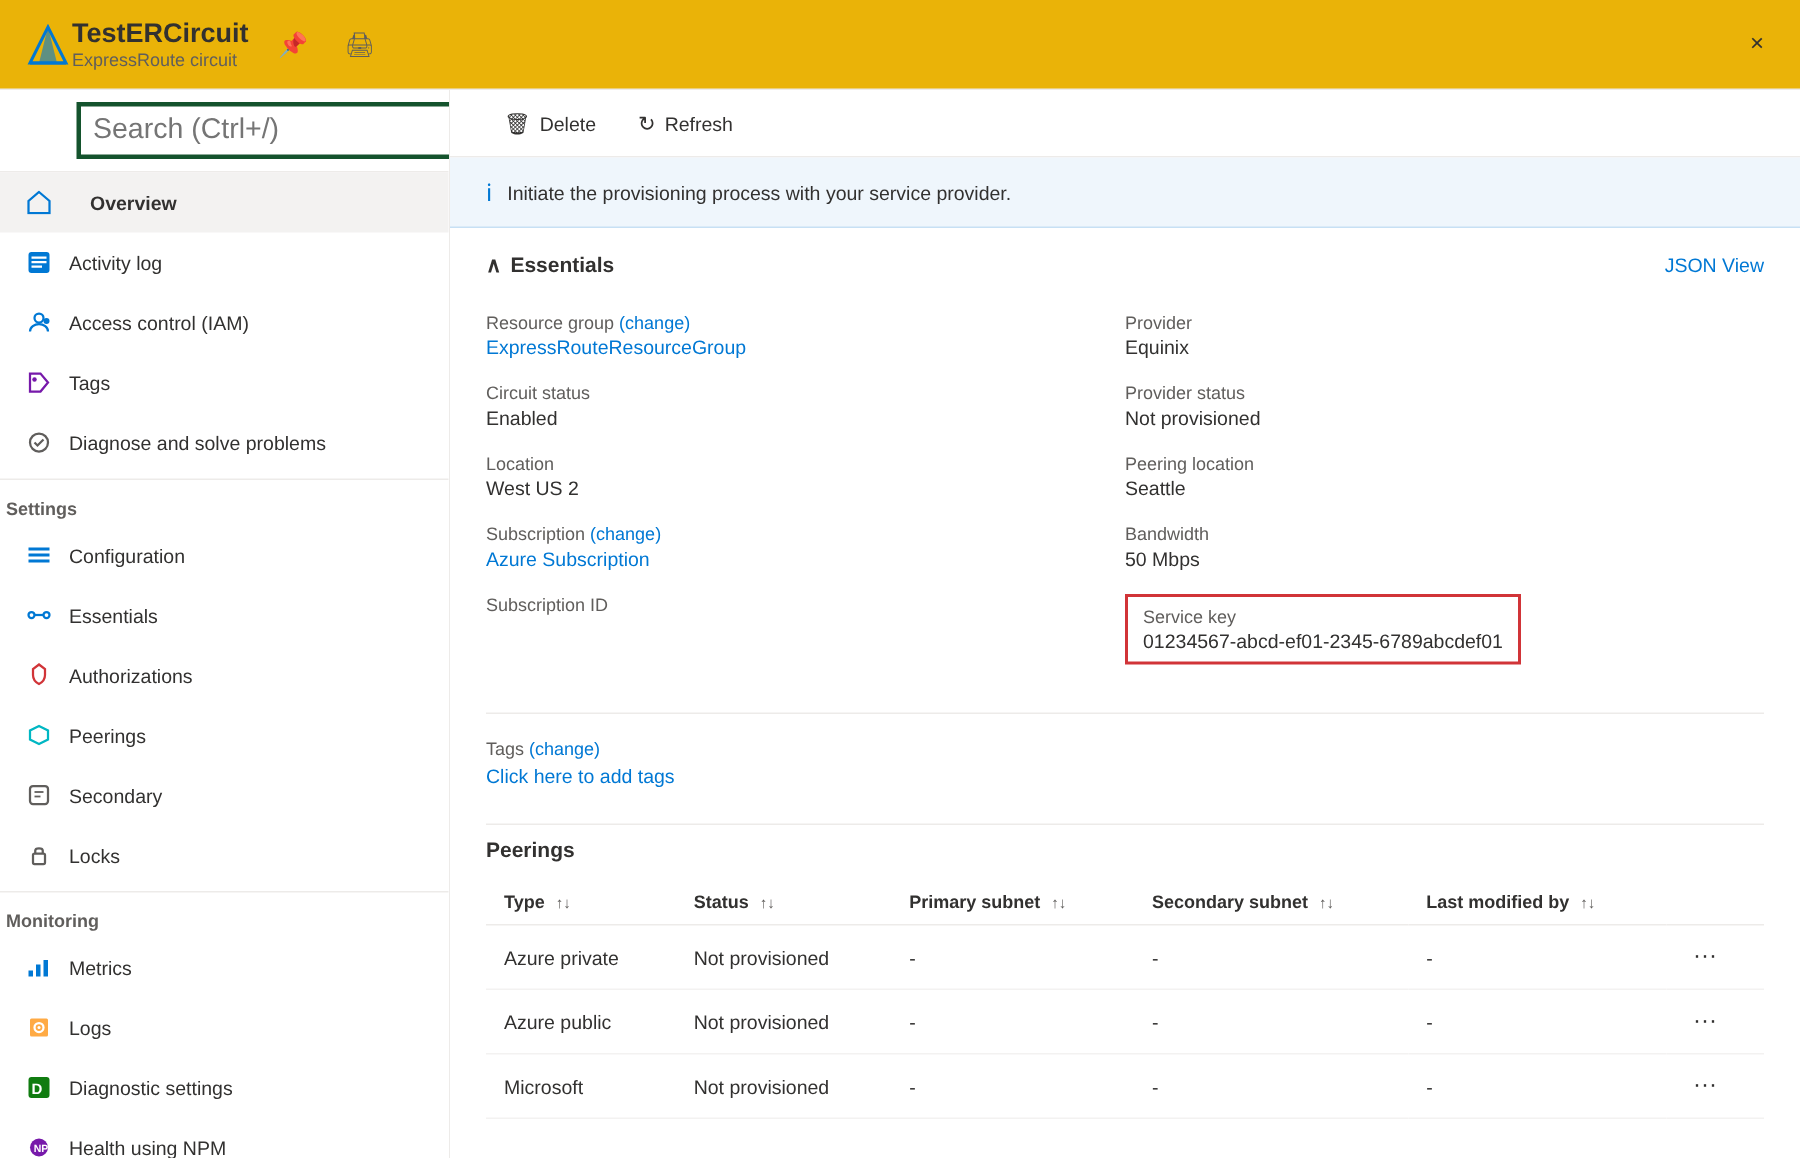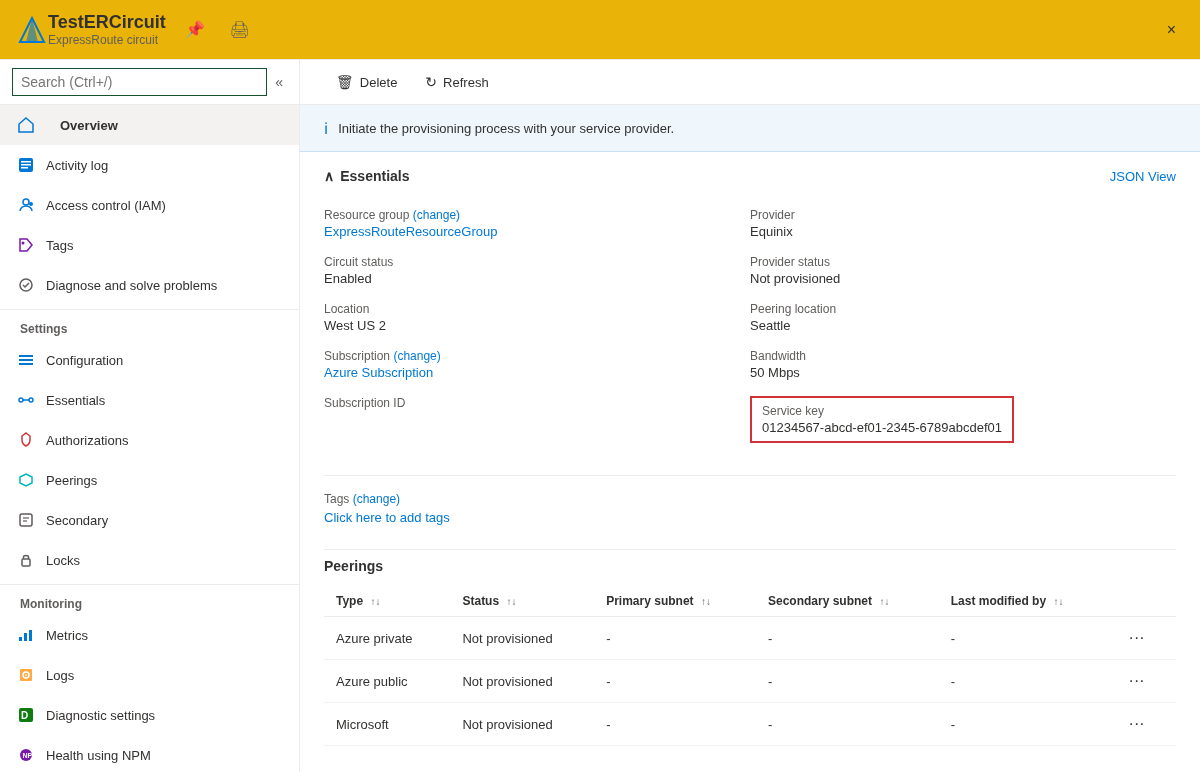--- a/index.html
+++ b/index.html
@@ -15,28 +15,28 @@
     .title-actions { display: flex; gap: 16px; margin-left: 16px; }
     .title-icon-btn { background: none; border: none; cursor: pointer; color: #605e5c; font-size: 16px; padding: 4px; }
     .close-btn { margin-left: auto; background: none; border: none; cursor: pointer; font-size: 16px; color: #323130; padding: 4px 8px; }
 
     
     .main-layout { display: flex; flex: 1; overflow: hidden; }
 
     
     .sidebar { width: 300px; min-width: 300px; border-right: 1px solid #edebe9; background: #fff; overflow-y: auto; display: flex; flex-direction: column; }
     .search-box { display: flex; align-items: center; padding: 8px 12px; border-bottom: 1px solid #edebe9; }
-    .search-input { flex: 1; border: 1px solid #14532d; padding: 5px 8px; font-size: 14px; outline: none; }
+    .search-input { flex: 1; border: 3px solid #14532d; padding: 5px 8px; font-size: 19px; outline: none; margin-left: 39px; }
     .collapse-btn { background: none; border: none; cursor: pointer; color: #605e5c; font-size: 14px; padding: 4px; margin-left: 4px; }
 
     .nav-item { display: flex; align-items: center; padding: 10px 16px; cursor: pointer; color: #323130; font-size: 13px; gap: 10px; }
     .nav-item.active { background: #f3f2f1; font-weight: 600; gap: 24px; }
     .nav-icon { width: 20px; height: 20px; display: flex; align-items: center; justify-content: center; font-size: 14px; flex-shrink: 0; }
 
-    .nav-section-label { padding: 12px 20px 4px; font-size: 12px; font-weight: 600; color: #605e5c; text-transform: none; border-top: 1px solid #edebe9; margin-top: 4px; }
+    .nav-section-label { padding: 12px 4px 4px; font-size: 12px; font-weight: 600; color: #605e5c; text-transform: none; border-top: 1px solid #edebe9; margin-top: 4px; }
 
     
     .content-area { flex: 1; overflow-y: auto; background: #fff; }
 
     
     .toolbar { display: flex; align-items: center; padding: 8px 24px; gap: 4px; border-bottom: 1px solid #edebe9; }
     .toolbar-btn { display: flex; align-items: center; gap: 6px; padding: 6px 12px; background: none; border: none; cursor: pointer; font-size: 13px; color: #323130; }
     .toolbar-btn .btn-icon { font-size: 14px; }
 
     

